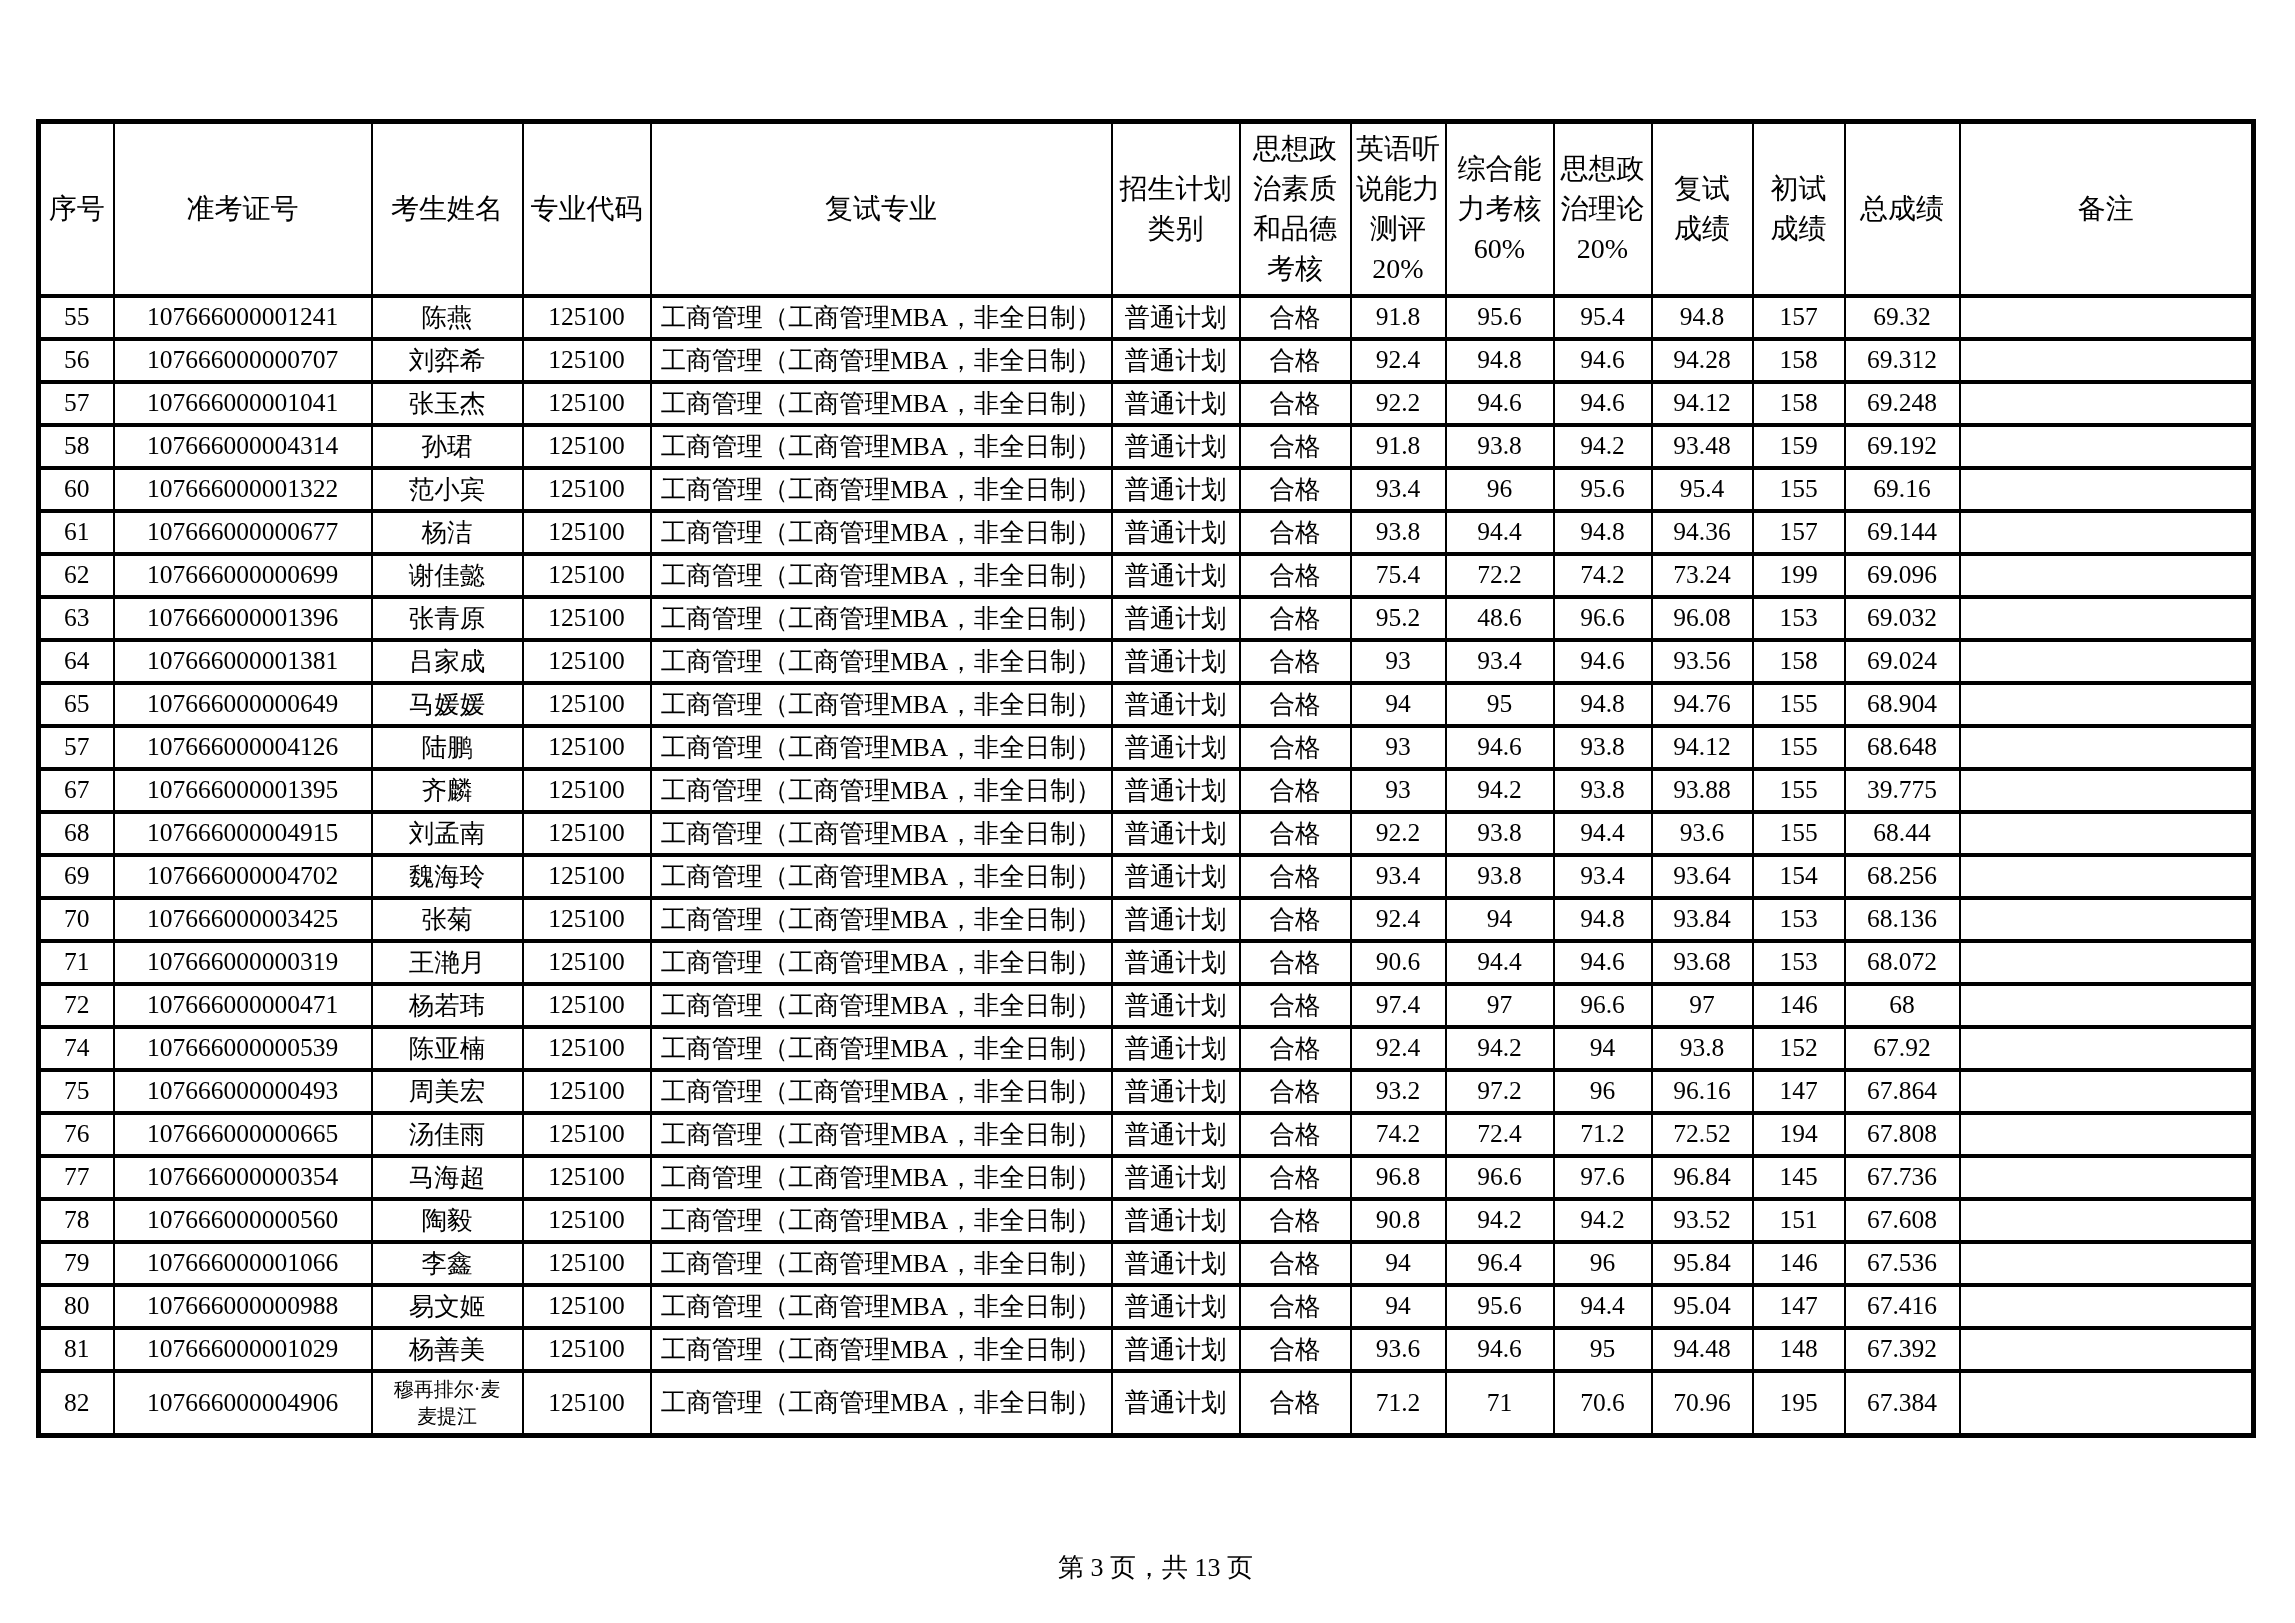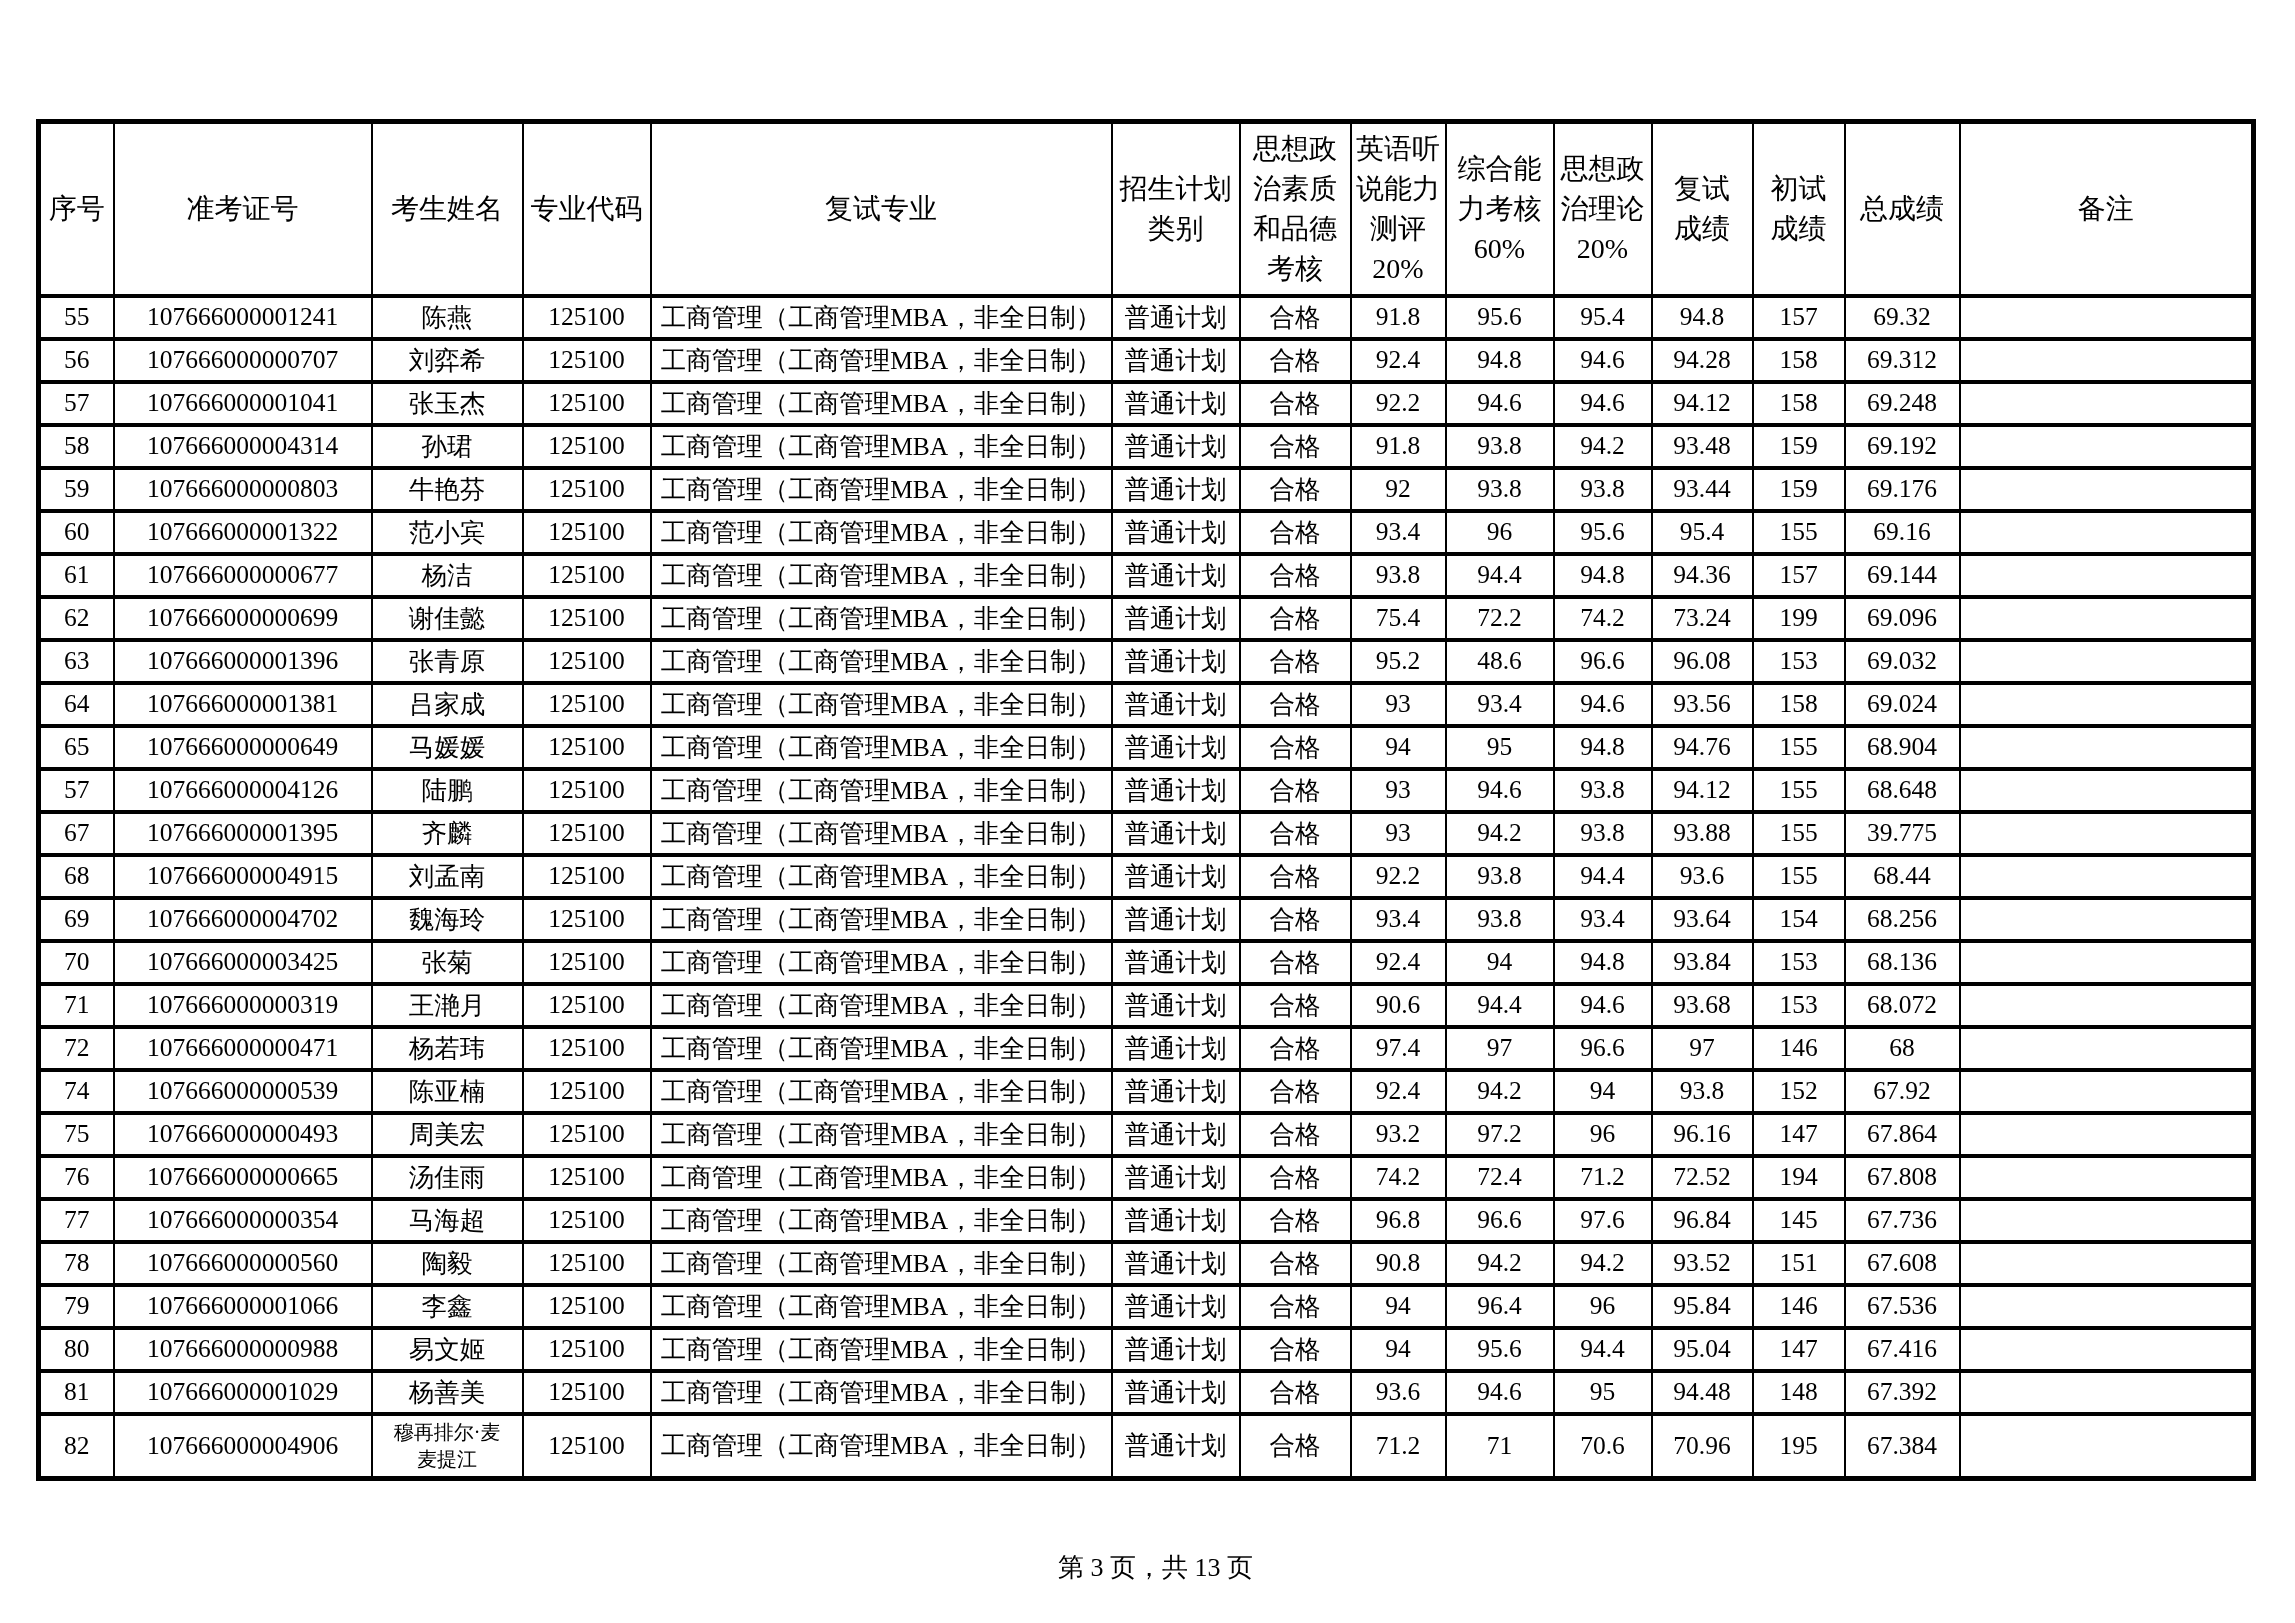--- a/index.html
+++ b/index.html
@@ -186,36 +186,20 @@
           <td>合格</td>
           <td>91.8</td>
           <td>93.8</td>
           <td>94.2</td>
           <td>93.48</td>
           <td>159</td>
           <td>69.192</td>
           <td></td>
         </tr>
         <tr>
-          <td>59</td>
-          <td>107666000000803</td>
-          <td>牛艳芬</td>
-          <td>125100</td>
-          <td>工商管理（工商管理MBA，非全日制）</td>
-          <td>普通计划</td>
-          <td>合格</td>
-          <td>92</td>
-          <td>93.8</td>
-          <td>93.8</td>
-          <td>93.44</td>
-          <td>159</td>
-          <td>69.176</td>
-          <td></td>
-        </tr>
-        <tr>
           <td>60</td>
           <td>107666000001322</td>
           <td>范小宾</td>
           <td>125100</td>
           <td>工商管理（工商管理MBA，非全日制）</td>
           <td>普通计划</td>
           <td>合格</td>
           <td>93.4</td>
           <td>96</td>
           <td>95.6</td>

